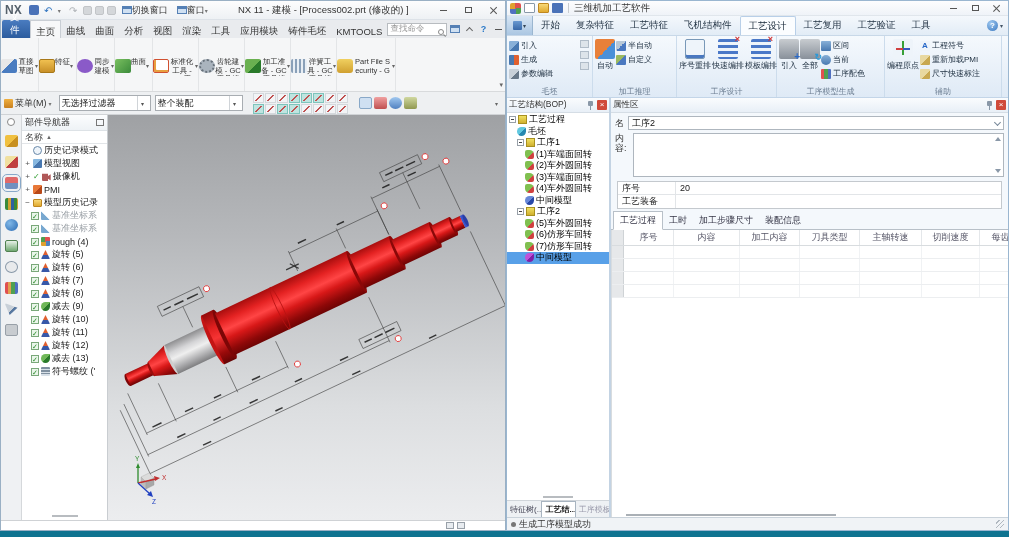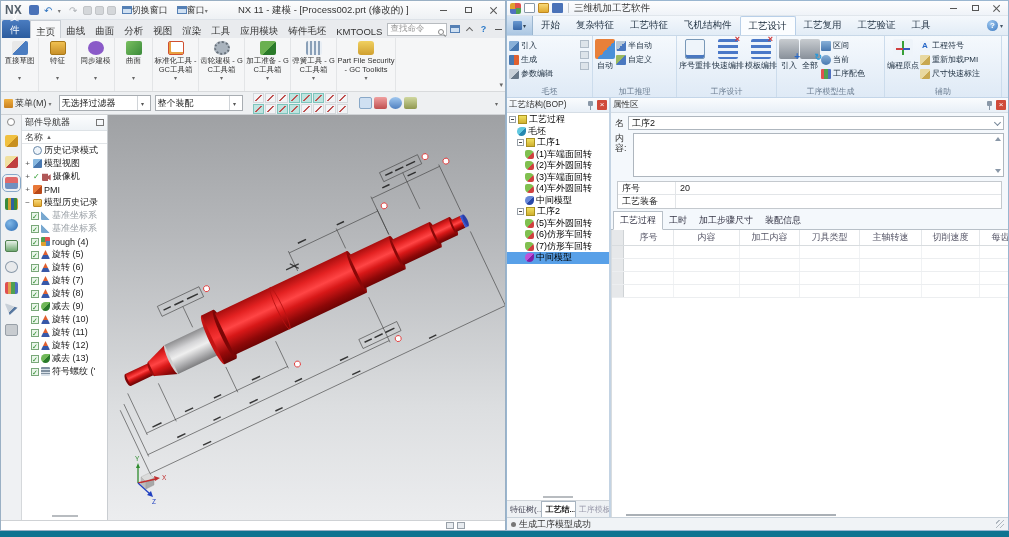--- a/index.html
+++ b/index.html
@@ -34,21 +34,21 @@
 .ntab.active{background:#f7f8f9;border:1px solid #c9ced4;border-bottom:none}
 .nx-search{margin-left:auto;display:flex;align-items:center;gap:2px;padding-right:2px}
 .search-box{width:60px;height:13px;background:#fff;border:1px solid #b8bcc0;font-size:8.5px;color:#999;padding:0 2px;display:flex;align-items:flex-end;gap:2px}
 .mag{width:6px;height:6px;border:1.2px solid #888;border-radius:50%;position:relative;flex:0 0 auto;margin-left:auto}
 .mag::after{content:"";position:absolute;width:3px;height:1.2px;background:#888;left:4px;top:5px;transform:rotate(45deg)}
 .mini-ic{width:12px;height:12px;display:inline-flex;align-items:center;justify-content:center;font-size:8px;color:#666}
 .chev-up{width:5px;height:5px;border-left:1.4px solid #666;border-top:1.4px solid #666;transform:rotate(45deg);margin-top:2px}
 .help-q{color:#2878c8;font-weight:bold;font-size:9px}
 
 .nx-ribbon{height:54px;background:#f5f6f7;border-bottom:1px solid #d8dadc;display:flex;align-items:stretch}
-.rbtn{display:flex;flex-direction:column;align-items:center;padding-top:3px;border-right:1px solid #e3e5e7;flex:0 0 auto}
+.rbtn{display:flex;align-items:center;padding-top:3px;border-right:1px solid #e3e5e7;flex:0 0 auto}
 .rbtn.s{width:38px}.rbtn.m{width:46px}.rbtn.l{width:59px}
 .rico{width:16px;height:14px;border-radius:2px;flex:0 0 auto}
 .rlabel{font-size:7.5px;line-height:8.5px;height:18px;overflow:hidden;text-align:center;color:#333;margin-top:2px;word-break:break-all}
 .rarrow{font-size:6px;color:#666;line-height:6px}
 .ri-direct-sketch{background:linear-gradient(135deg,#e8e8e8 45%,#4a7cc0 45%)}
 .ri-feature{background:linear-gradient(#f0c050,#c89028);border:1px solid #a87818}
 .ri-synchronous-modeling{background:#8a5ac8;border-radius:50%}
 .ri-surface{background:linear-gradient(135deg,#7ac060,#3a8a3a)}
 .ri-standardization-tools{background:#fff;border:1px solid #d05030;box-shadow:inset 2px -2px 0 #e8a040}
 .ri-gear-modeling{background:#aab4be;border-radius:50%;border:2px dotted #68727c}

